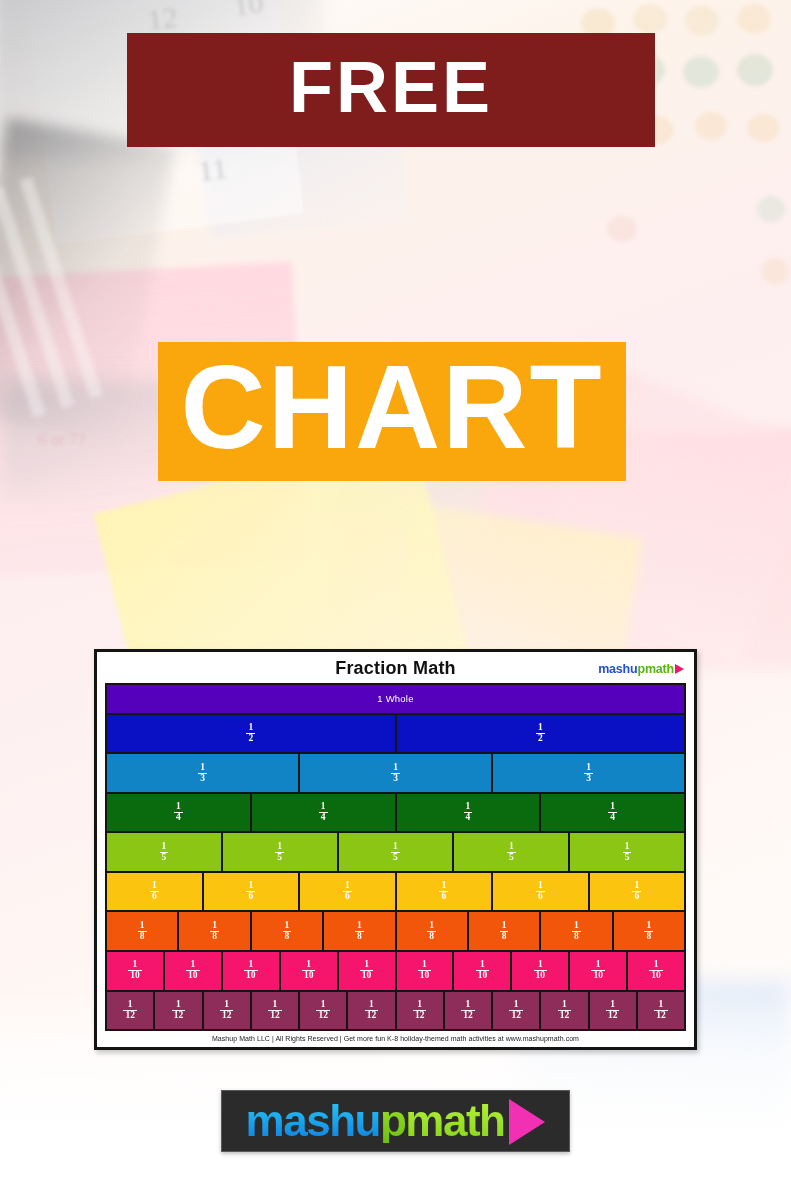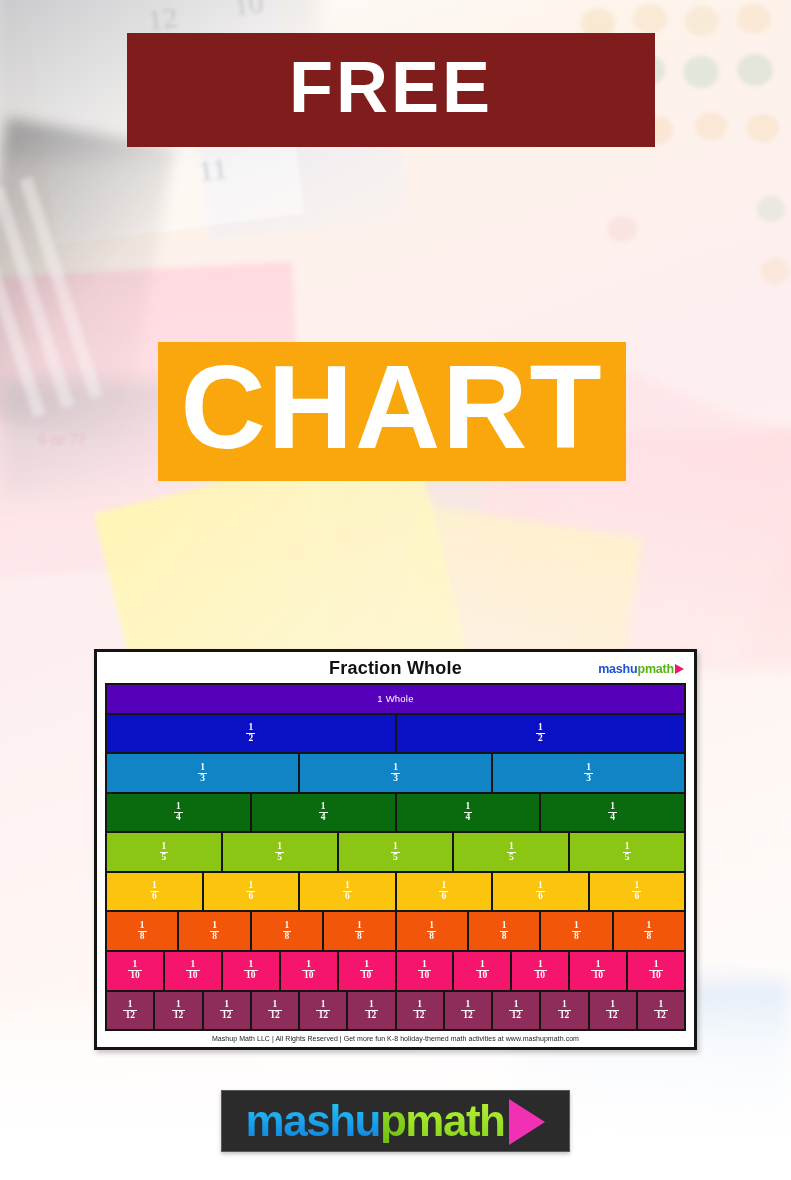--- a/index.html
+++ b/index.html
@@ -302,21 +302,21 @@
 
 
   <div class="banner" id="banner-chart">
     <span>CHART</span>
   </div>
 
 
   <div id="chart-card">
 
     <div id="chart-head">
-      <div id="chart-title">Fraction Whole</div>
+      <div id="chart-title">Fraction Math</div>
       <div id="chart-logo">
         <span class="lg-mashu">mashu</span>
           <span class="lg-p">p</span>
           <span class="lg-math">math</span>
         <span class="lg-tri"></span>
       </div>
     </div>
 
     <div id="rows">
         <div class="frow">

